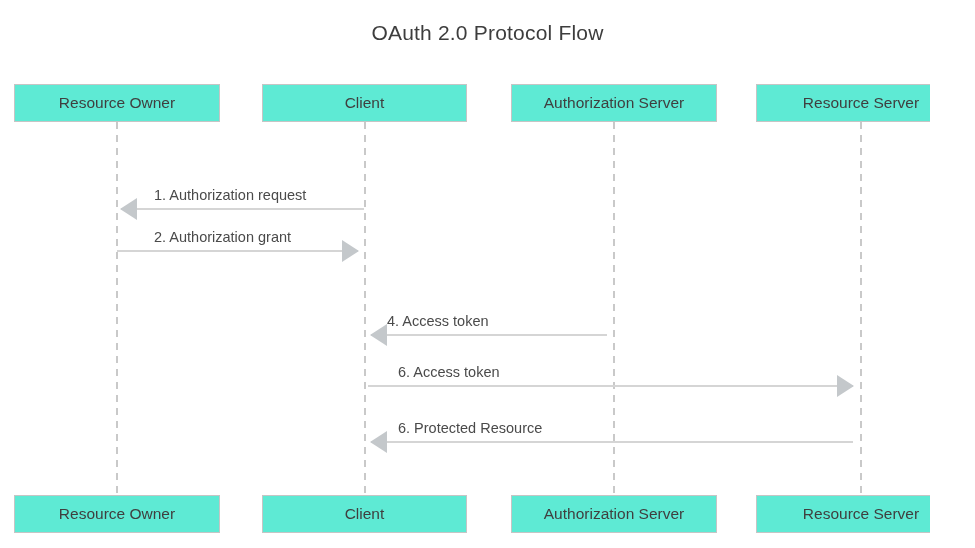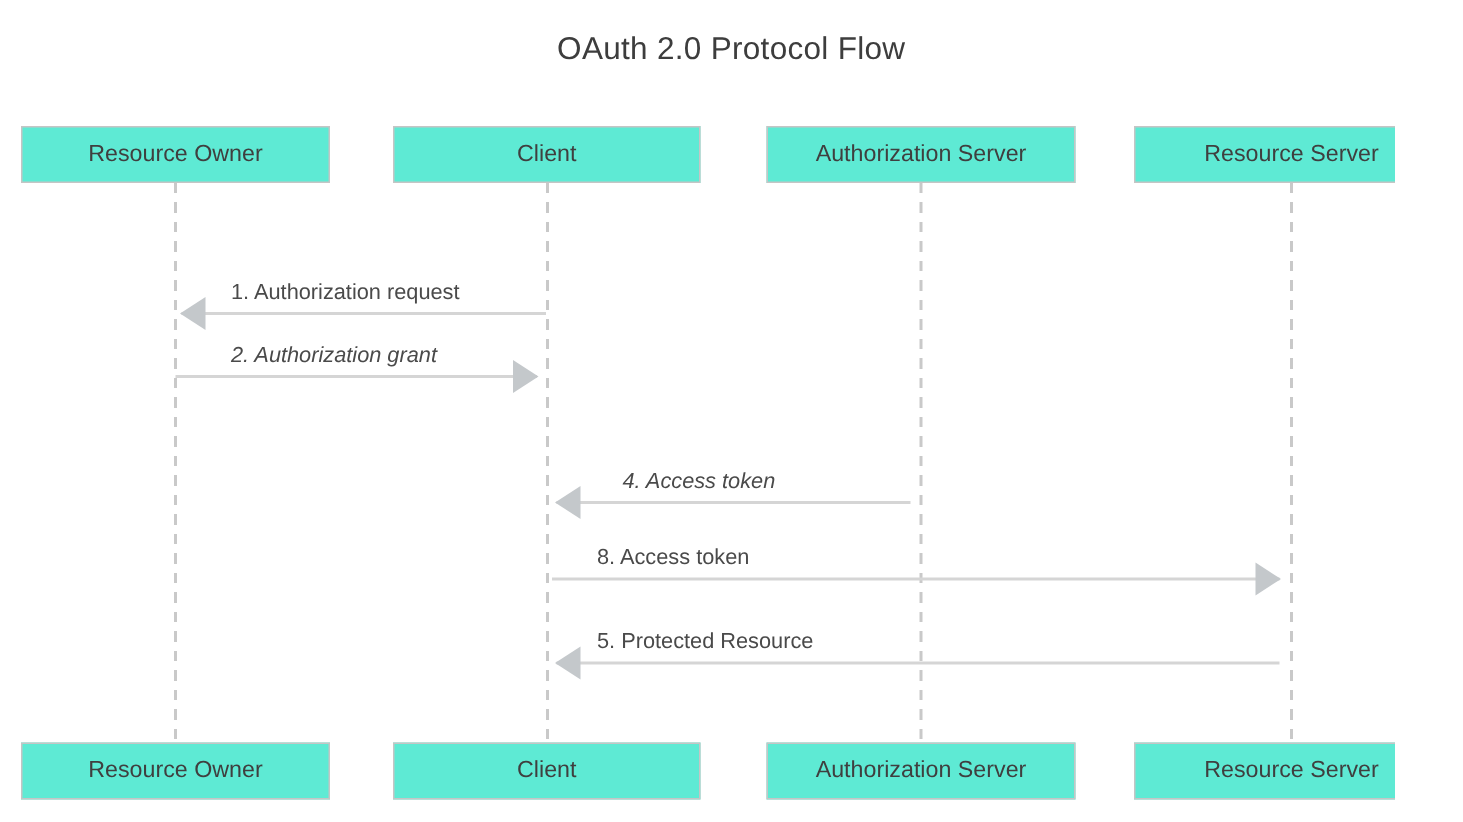--- a/index.html
+++ b/index.html
@@ -112,43 +112,43 @@
   <div class="lifeline" style="left:860px;"></div>
 
   <div class="message" style="left:121px; top:187px; width:243px;">
     <div class="msg-label" style="margin-left:33px;">1. Authorization request</div>
     <div class="msg-line">
       <div class="arrowhead left"></div>
     </div>
   </div>
 
   <div class="message" style="left:117px; top:229px; width:241px;">
-    <div class="msg-label" style="margin-left:37px;font-style:italic;">2. Authorization grant</div>
+    <div class="msg-label" style="margin-left:37px;">2. Authorization grant</div>
     <div class="msg-line">
       <div class="arrowhead right"></div>
     </div>
   </div>
 
 
   <div class="message" style="left:371px; top:313px; width:236px;">
-    <div class="msg-label" style="margin-left:44px;font-style:italic;">4. Access token</div>
+    <div class="msg-label" style="margin-left:16px;">4. Access token</div>
     <div class="msg-line">
       <div class="arrowhead left"></div>
     </div>
   </div>
 
   <div class="message" style="left:368px; top:364px; width:485px;">
-    <div class="msg-label" style="margin-left:30px;">8. Access token</div>
+    <div class="msg-label" style="margin-left:30px;">6. Access token</div>
     <div class="msg-line">
       <div class="arrowhead right"></div>
     </div>
   </div>
 
   <div class="message" style="left:371px; top:420px; width:482px;">
-    <div class="msg-label" style="margin-left:27px;">5. Protected Resource</div>
+    <div class="msg-label" style="margin-left:27px;">6. Protected Resource</div>
     <div class="msg-line">
       <div class="arrowhead left"></div>
     </div>
   </div>
 
   <div class="actor-box" style="left:14px; top:495px; width:206px;">
     <span>Resource Owner</span>
   </div>
   <div class="actor-box" style="left:262px; top:495px; width:205px;">
     <span>Client</span>

